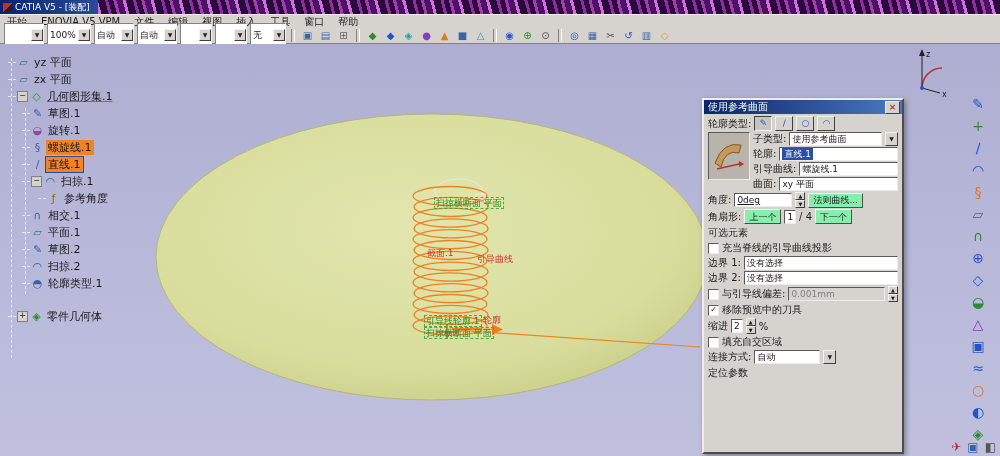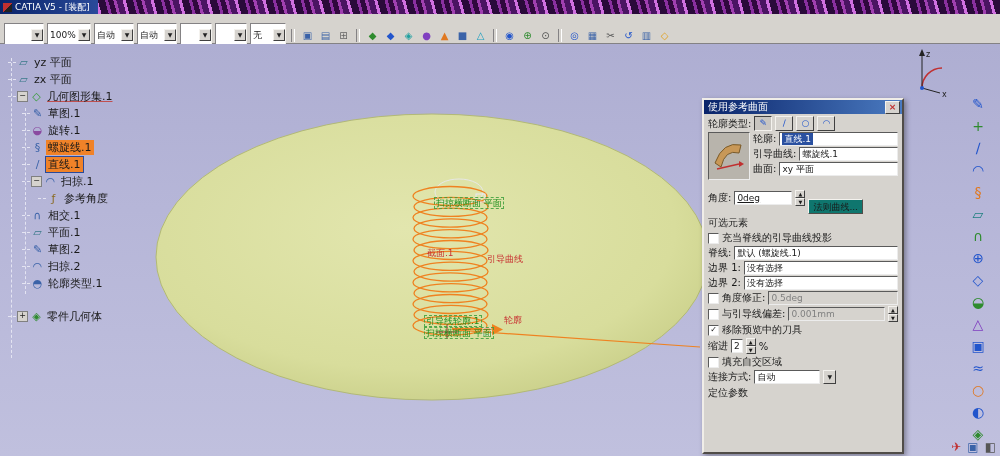--- a/index.html
+++ b/index.html
@@ -68,41 +68,52 @@
   .row{display:flex;align-items:center;gap:3px;min-height:13px;}
   .lab{white-space:nowrap;}
   .fld{flex:1;height:12px;background:#fff;border:1px solid;border-color:#5a5a5a #ececec #ececec #5a5a5a;
     font-size:9px;line-height:12px;padding:0 2px;overflow:hidden;white-space:nowrap;box-sizing:content-box;}
   .fld.dis{background:#d6d3ce;color:#808080;}
   .sel-text{background:#2a50a0;color:#fff;padding:0 2px;display:inline-block;}
   .combo-btn{width:11px;height:12px;background:#d6d3ce;border:1px solid;border-color:#f4f2ee #404040 #404040 #f4f2ee;
     font-size:6px;line-height:11px;text-align:center;color:#222;flex:none;}
   .spin{display:flex;flex-direction:column;width:10px;flex:none;}
   .spin i{font-style:normal;height:6px;font-size:5px;line-height:6px;text-align:center;background:#d6d3ce;border:1px solid;border-color:#f4f2ee #404040 #404040 #f4f2ee;}
-  .btn{background:#0f766e;border:1px solid;border-color:#f4f2ee #504c48 #504c48 #f4f2ee;font-size:9px;
-    height:13px;line-height:12px;padding:0 4px;white-space:nowrap;display:inline-flex;align-items:center;gap:2px;margin-top:18px;}
+  .btn{background:#86efac;border:1px solid;border-color:#f4f2ee #504c48 #504c48 #f4f2ee;font-size:9px;
+    height:13px;line-height:12px;padding:0 4px;white-space:nowrap;display:inline-flex;align-items:center;gap:2px;}
   .cb{width:9px;height:9px;background:#fff;border:1px solid;border-color:#5a5a5a #ececec #ececec #5a5a5a;
     font-size:8px;line-height:8px;text-align:center;flex:none;}
   .section{font-size:10px;color:#222;margin-top:1px;}
   .ptype-btn{width:16px;height:13px;background:#d6d3ce;border:1px solid;border-color:#f4f2ee #404040 #404040 #f4f2ee;
     font-size:9px;line-height:12px;text-align:center;color:#2255cc;}
   .ptype-btn.pressed{border-color:#404040 #f4f2ee #f4f2ee #404040;background:#c8c5c0;}
   .thumb{width:40px;height:46px;background:#b8b4ac;border:1px solid;border-color:#5a5a5a #ececec #ececec #5a5a5a;flex:none;}
 </style>
 </head>
 <body>
 
 <div class="app">
 
   <div class="wallpaper"></div>
   <div class="titlebar">
     <span class="app-icon"></span>
     <span>CATIA V5 - [装配]</span>
   </div>
 
+  <div class="menubar">
+      <span class="menu-item">开始</span>
+      <span class="menu-item">ENOVIA V5 VPM</span>
+      <span class="menu-item">文件</span>
+      <span class="menu-item">编辑</span>
+      <span class="menu-item">视图</span>
+      <span class="menu-item">插入</span>
+      <span class="menu-item">工具</span>
+      <span class="menu-item">窗口</span>
+      <span class="menu-item">帮助</span>
+    </div>
 
   <div class="toolbar">
       <span class="combo" style="width: 40px;">
         <span></span>
         <span class="arrow">▼</span>
       </span>
       <span class="combo" style="width: 44px;">
         <span>100%</span>
         <span class="arrow">▼</span>
       </span>
@@ -190,24 +201,24 @@
         <polygon points="19,10 25,10 22,3" fill="#222"></polygon>
         <line x1="22" y1="42" x2="40" y2="47" stroke="#222" stroke-width="1"></line>
         <circle cx="22" cy="42" r="2" fill="#2255cc"></circle>
         <text x="26" y="11" font-size="8" fill="#222">z</text>
         <text x="42" y="51" font-size="8" fill="#222">x</text>
       </g>
     </svg>
 
     <span class="lbl-green" style="left:434px;top:153px;">扫掠横断面 平面</span>
     <span class="lbl-red" style="left:427px;top:204px;">截面.1</span>
-    <span class="lbl-red" style="left:487px;top:210px;">引导曲线</span>
+    <span class="lbl-red" style="left:477px;top:210px;">引导曲线</span>
     <span class="lbl-green" style="left:424px;top:271px;">引导线轮廓.1</span>
     <span class="lbl-green" style="left:424px;top:283px;">扫掠横断面 平面</span>
-    <span class="lbl-red" style="left:504px;top:271px;">轮廓</span>
+    <span class="lbl-red" style="left:483px;top:271px;">轮廓</span>
 
     <div class="tree">
       <div class="trunk" style="left:5px;top:4px;height:300px;"></div>
       <div class="trunk" style="left:19px;top:54px;height:186px;"></div>
     <div class="tree-row lvl0">
           <span class="ticon" style="color: rgb(58, 122, 138);">▱</span>
           <span class="tlabel">yz 平面</span>
         </div>
         <div class="tree-row lvl0">
           <span class="ticon" style="color: rgb(58, 122, 138);">▱</span>
@@ -313,20 +324,25 @@
       <div class="row" style="align-items:flex-start;">
         <span class="thumb">
           <svg width="38" height="44" viewBox="0 0 38 44">
             <path d="M6,30 Q14,8 32,12 L30,20 Q16,16 12,34 Z" fill="#c89858" stroke="#7a5a28" stroke-width="1"></path>
             <line x1="8" y1="36" x2="30" y2="31" stroke="#c03030" stroke-width="1.5"></line>
             <polygon points="30,28 30,34 35,31" fill="#c03030"></polygon>
           </svg>
         </span>
         <div style="flex:1;display:flex;flex-direction:column;gap:1px;">
           <div class="row">
+            <span class="lab">子类型:</span>
+            <span class="fld">使用参考曲面</span>
+            <span class="combo-btn">▼</span>
+          </div>
+          <div class="row">
             <span class="lab">轮廓:</span>
             <span class="fld"><span class="sel-text">直线.1</span></span>
           </div>
           <div class="row">
             <span class="lab">引导曲线:</span>
             <span class="fld">螺旋线.1</span>
           </div>
           <div class="row">
             <span class="lab">曲面:</span>
             <span class="fld">xy 平面</span>
@@ -337,47 +353,45 @@
       <div class="row">
         <span class="lab">角度:</span>
         <span class="fld" style="max-width:52px;text-decoration:underline;">0deg</span>
         <span class="spin">
             <i>▲</i>
             <i>▼</i>
           </span>
         <span class="btn">法则曲线...</span>
       </div>
 
+      <div class="row">
+        <span class="lab">角扇形:</span>
+        <span class="btn">上一个</span>
+        <span class="fld" style="max-width:16px;flex:none;">1</span>
+        <span class="lab">/ 4</span>
+        <span class="btn">下一个</span>
+      </div>
 
       <div class="section">可选元素</div>
 
       <div class="row">
         <span class="cb"></span>
         <span class="lab">充当脊线的引导曲线投影</span>
       </div>
 
       <div class="row">
-        <span class="lab">脊线:</span>
-        <span class="fld">默认 (螺旋线.1)</span>
-      </div>
-      <div class="row">
         <span class="lab">边界 1:</span>
         <span class="fld">没有选择</span>
       </div>
       <div class="row">
         <span class="lab">边界 2:</span>
         <span class="fld">没有选择</span>
       </div>
 
 
-      <div class="row">
-        <span class="cb"></span>
-        <span class="lab">角度修正:</span>
-        <span class="fld dis">0.5deg</span>
-      </div>
       <div class="row">
         <span class="cb"></span>
         <span class="lab">与引导线偏差:</span>
         <span class="fld dis">0.001mm</span>
         <span class="spin">
             <i>▲</i>
             <i>▼</i>
           </span>
       </div>
 

